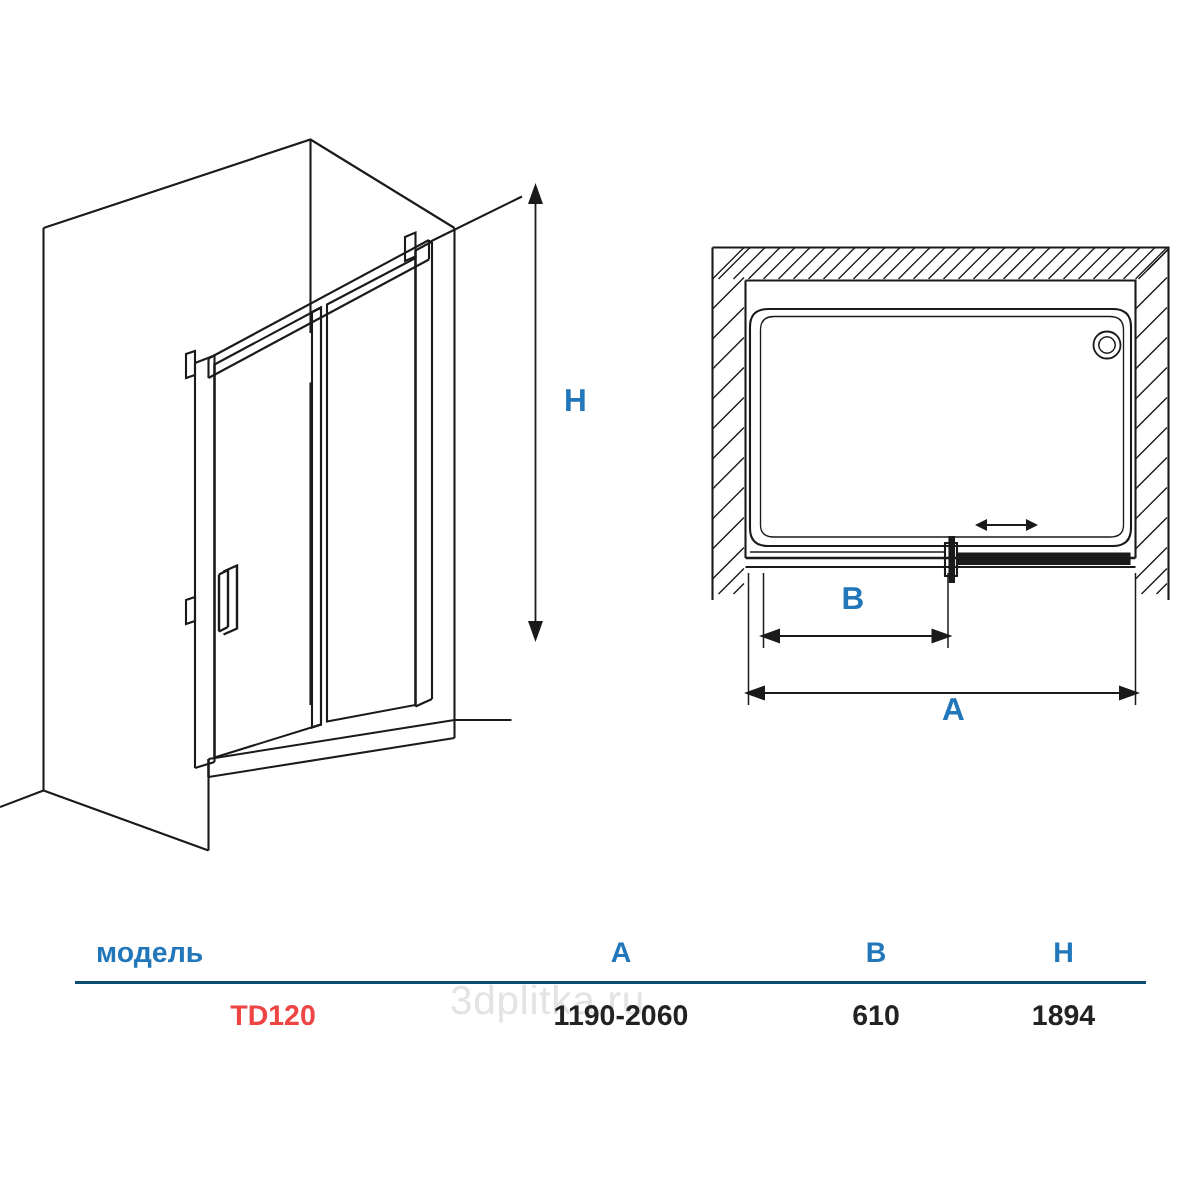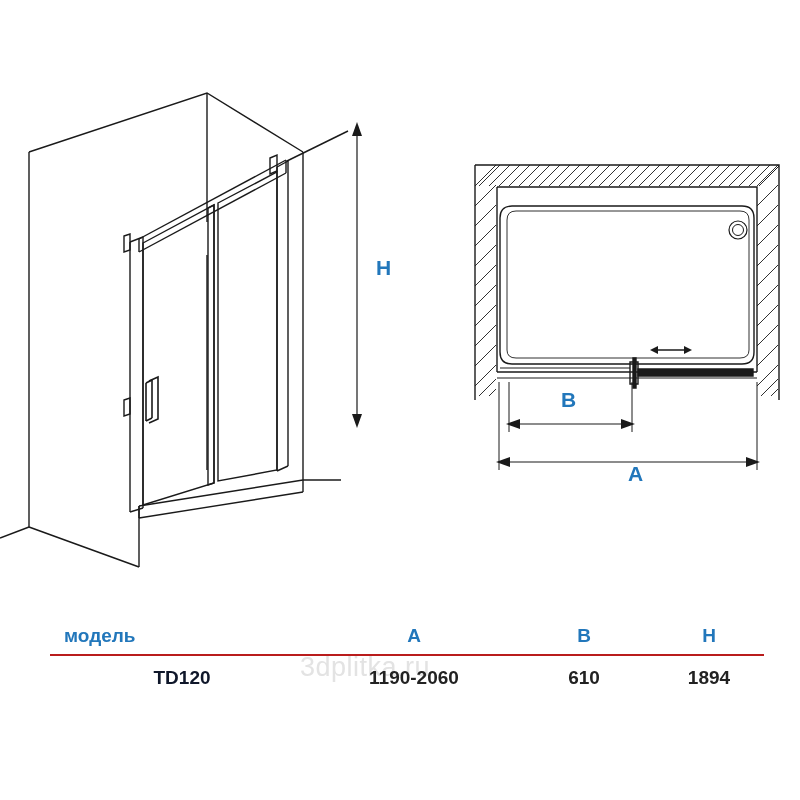--- a/index.html
+++ b/index.html
@@ -45,34 +45,34 @@
   .tbl th, .tbl td{
     padding:0;
     text-align:center;
     font-weight:700;
   }
   .tbl thead th{
     color:#2277bb;
     font-size:19px;
     height:36px;
     vertical-align:middle;
-    border-bottom:2px solid #b91c1c;
+    border-bottom:2px solid #0c4a6e;
   }
   .tbl tbody td{
     color:#222;
     font-size:19px;
     height:44px;
     vertical-align:middle;
   }
   .col-model{width:250px;text-align:left;padding-left:14px;}
   .col-a{width:200px;}
   .col-b{width:140px;}
   .col-h{width:110px;}
   .tbl thead th.col-model{text-align:left;padding-left:14px;}
-  .tbl tbody td.col-model{color:#0f172a;}
+  .tbl tbody td.col-model{color:#ef4444;}
 </style>
 </head>
 <body>
 
 <div id="stage">
 
   <svg width="800" height="800" viewBox="0 0 800 800">
     <g fill="none" stroke="#1a1a1a" stroke-width="1.4" stroke-linejoin="miter" stroke-linecap="butt">
 
       <g>

